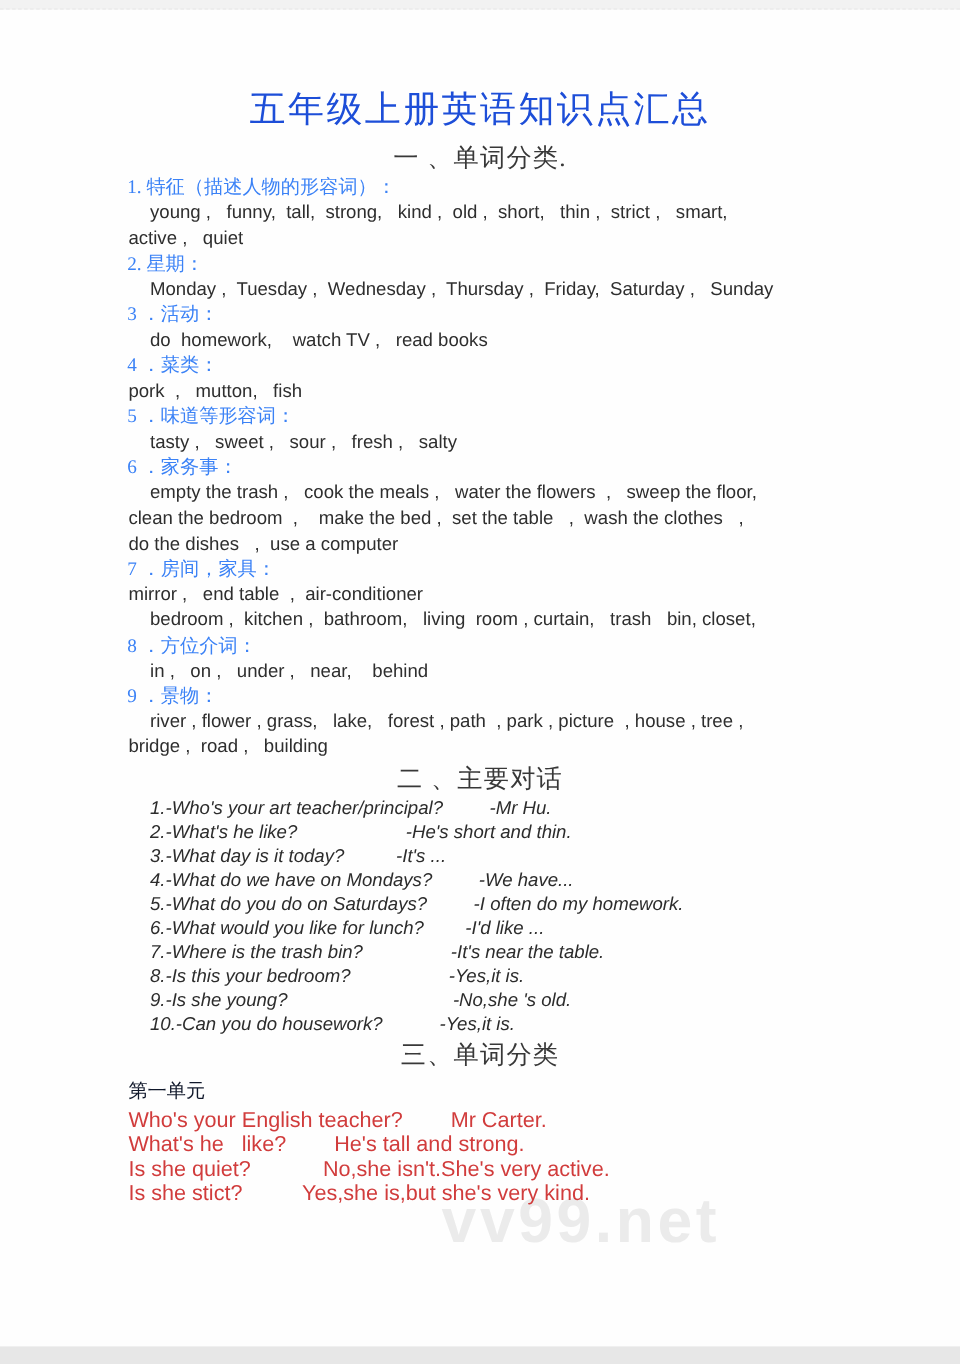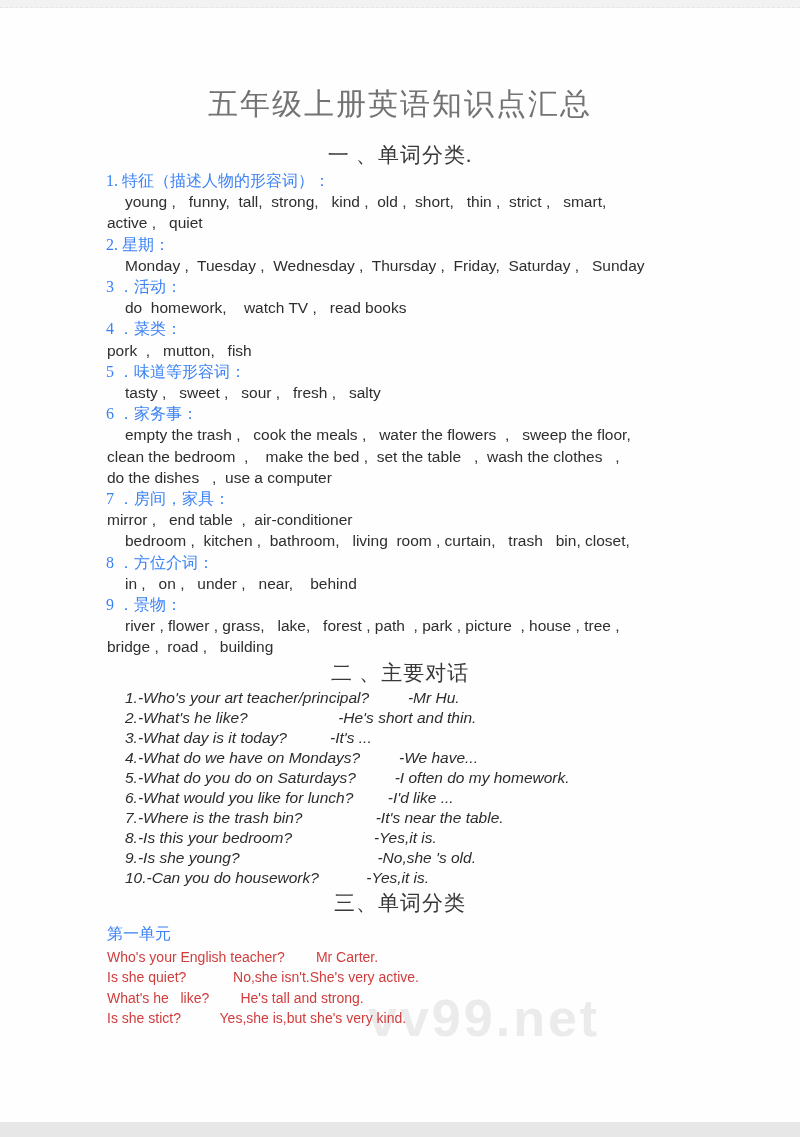--- a/index.html
+++ b/index.html
@@ -22,27 +22,27 @@
   }
   .doc {
     position: relative;
     z-index: 1;
     padding-top: 68px;
   }
   .cn { font-family: "Liberation Serif", "DejaVu Serif", serif; }
   .en { font-family: "Liberation Sans", "DejaVu Sans", sans-serif; white-space: pre; }
 
   .title {
-    margin: 16px;
+    margin: 4px;
     font-size: 30px;
     font-weight: 400;
     letter-spacing: 2px;
     line-height: 40px;
     text-align: center;
-    color: #737373;
+    color: #1d4ed8;
   }
   .sec-heading {
     margin: 0;
     font-size: 21px;
     font-weight: 400;
     letter-spacing: 1px;
     line-height: 30px;
     text-align: center;
     color: #383838;
   }
@@ -69,24 +69,24 @@
     line-height: 20px;
     padding-left: 20px;
     color: #2c2c2c;
     font-style: italic;
   }
   .unit-label {
     font-size: 16px;
     line-height: 26px;
     padding-left: 2px;
     padding-top: 3px;
-    color: #3b82f6;
+    color: #0f172a;
   }
   .rline {
-    font-size: 14px;
+    font-size: 18px;
     line-height: 20.5px;
     padding-left: 2px;
     color: var(--red, #d13c3c);
   }
   .watermark {
     position: absolute;
     left: 368px;
     top: 988px;
     z-index: 0;
     font-family: "Liberation Sans", "DejaVu Sans", sans-serif;
@@ -157,21 +157,21 @@
       <div class="dline en">8.-Is this your bedroom?                   -Yes,it is.</div>
       <div class="dline en">9.-Is she young?                                -No,she 's old.</div>
       <div class="dline en">10.-Can you do housework?           -Yes,it is.</div>
     </div>
 
     <h2 class="sec-heading cn">三、单词分类</h2>
 
     <div class="content">
       <div class="unit-label cn">第一单元</div>
       <div class="rline en">Who's your English teacher?        Mr Carter.</div>
+      <div class="rline en">What's he   like?        He's tall and strong.</div>
       <div class="rline en">Is she quiet?            No,she isn't.She's very active.</div>
-      <div class="rline en">What's he   like?        He's tall and strong.</div>
       <div class="rline en">Is she stict?          Yes,she is,but she's very kind.</div>
     </div>
 
   </div>
 
   <div class="bottom-bar"></div>
 </div>
 
 </body></html>

